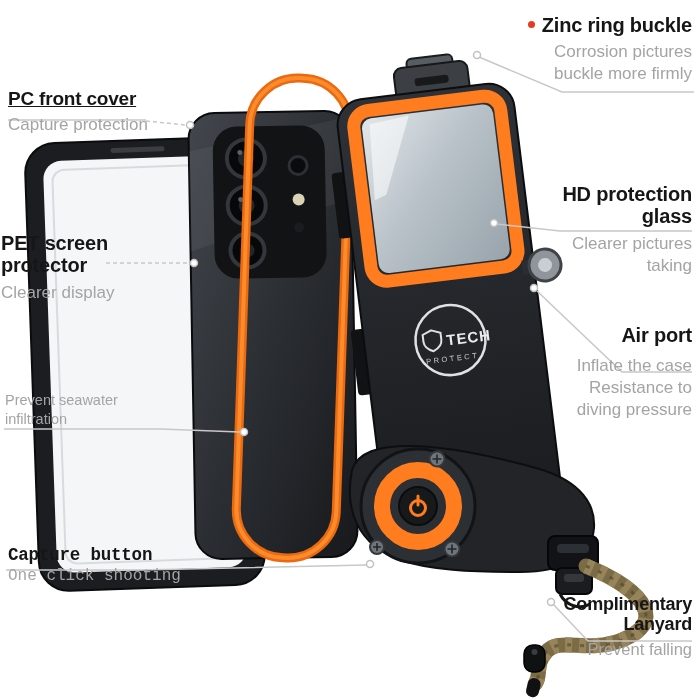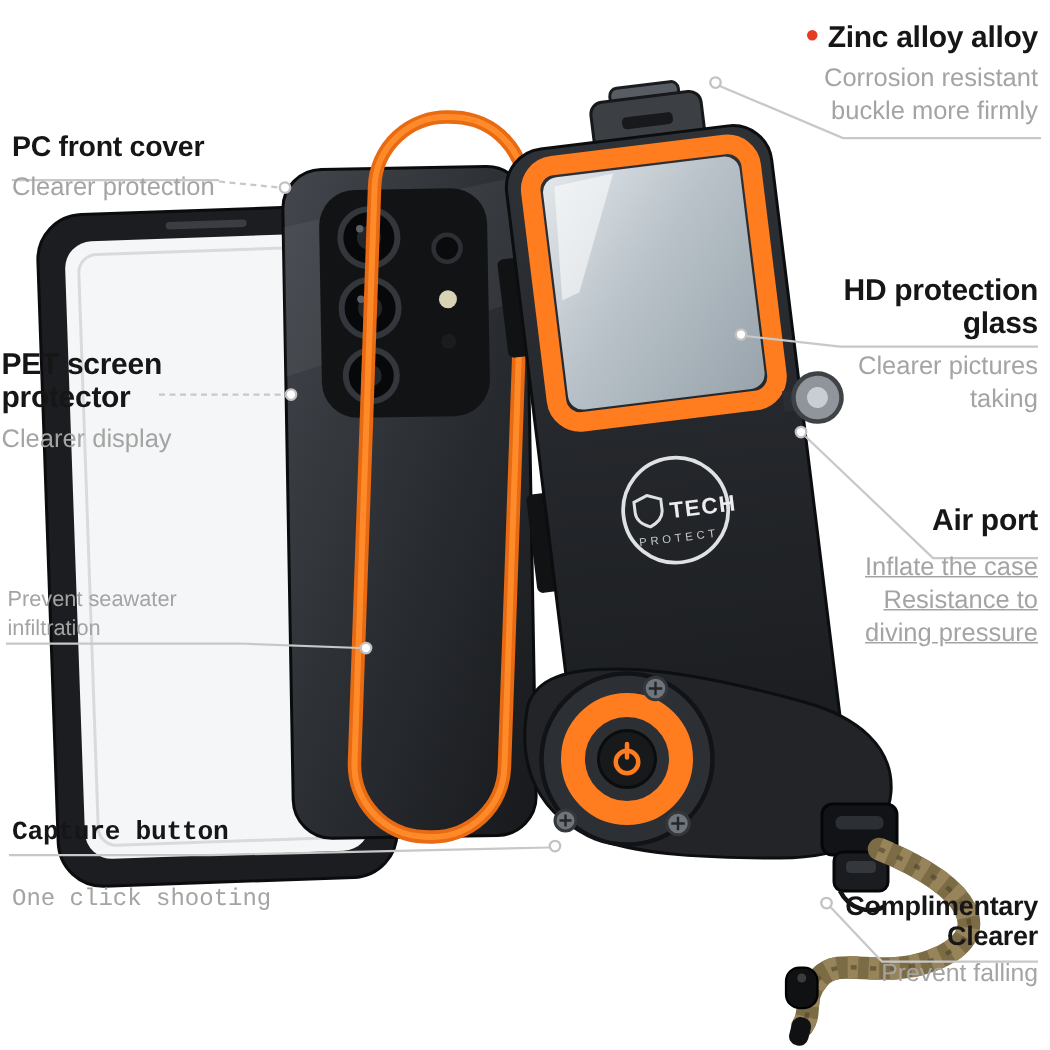--- a/index.html
+++ b/index.html
@@ -11,31 +11,31 @@
   .scene{position:absolute;left:0;top:0;width:700px;height:700px;}
   svg.illustration{position:absolute;left:0;top:0;}
   .callout{position:absolute;z-index:5;}
   .callout .title{font-size:20px;font-weight:bold;color:#161616;line-height:1.12;letter-spacing:-0.2px;}
   .callout .desc{margin-top:5px;font-size:17px;color:#a4a4a4;line-height:1.28;}
   .callout.right{text-align:right;}
   .tline,.dline{display:block;}
   .marker-dot{display:inline-block;width:7px;height:7px;border-radius:50%;background:#e73a23;margin-right:7px;vertical-align:middle;position:relative;top:-2px;}
   .co-zinc{top:14px;right:8px;}
   .co-pc{top:88px;left:8px;}
-  .co-pc .title{font-size:19px;}
+  .co-pc .title{font-size:19px;text-decoration:underline;}
   .co-pet{top:232px;left:1px;}
   .co-hd{top:183px;right:8px;}
-  .co-air{top:336px;right:8px;}
-  .co-air .desc{margin-top:9px;text-decoration:underline;}
+  .co-air{top:324px;right:8px;}
+  .co-air .desc{margin-top:9px;}
   .co-ring{top:382px;left:5px;}
   .co-ring .title{font-size:19px;}
   .co-ring .desc{margin-top:9px;font-size:14.5px;}
   .co-capture{top:546px;left:8px;font-family:Liberation Mono, monospace;}
   .co-capture .title{font-size:17.5px;}
-  .co-capture .desc{margin-top:23px;font-size:16px;}
+  .co-capture .desc{margin-top:0;font-size:16px;}
   .co-lanyard{top:594px;right:8px;}
   .co-lanyard .title{font-size:18px;margin-left:13px;}
   .co-lanyard .desc{font-size:16.5px;}
 </style>
 </head>
 <body>
 
 <div class="scene">
 
 <svg class="illustration" width="700" height="700" viewBox="0 0 700 700">
@@ -169,32 +169,32 @@
     <circle cx="494" cy="223" r="3.5"></circle>
     <circle cx="534" cy="288" r="3.5"></circle>
     <circle cx="244" cy="432" r="3.5"></circle>
     <circle cx="370" cy="564" r="3.5"></circle>
     <circle cx="551" cy="602" r="3.5"></circle>
   </g>
 </svg>
 
 <div class="callout right co-zinc">
   <div class="title">
-    <span class="marker-dot"></span><span>Zinc alloy alloy</span>
-  </div>
-  <div class="desc">
-    <span class="dline">Corrosion resistant</span>
+    <span class="marker-dot"></span><span>Zinc ring buckle</span>
+  </div>
+  <div class="desc">
+    <span class="dline">Corrosion pictures</span>
     <span class="dline">buckle more firmly</span>
   </div>
 </div>
 
 <div class="callout co-pc">
   <div class="title">PC front cover</div>
   <div class="desc">
-    <span class="dline">Clearer protection</span>
+    <span class="dline">Capture protection</span>
   </div>
 </div>
 
 <div class="callout co-pet">
   <div class="title">
     <span class="tline">PET screen</span>
     <span class="tline">protector</span>
   </div>
   <div class="desc">
     <span class="dline">Clearer display</span>
@@ -231,20 +231,20 @@
 <div class="callout co-capture">
   <div class="title">Capture button</div>
   <div class="desc">
     <span class="dline">One click shooting</span>
   </div>
 </div>
 
 <div class="callout right co-lanyard">
   <div class="title">
     <span class="tline">Complimentary</span>
-    <span class="tline">Clearer</span>
+    <span class="tline">Lanyard</span>
   </div>
   <div class="desc">
     <span class="dline">Prevent falling</span>
   </div>
 </div>
 
 </div>
 
 </body></html>

